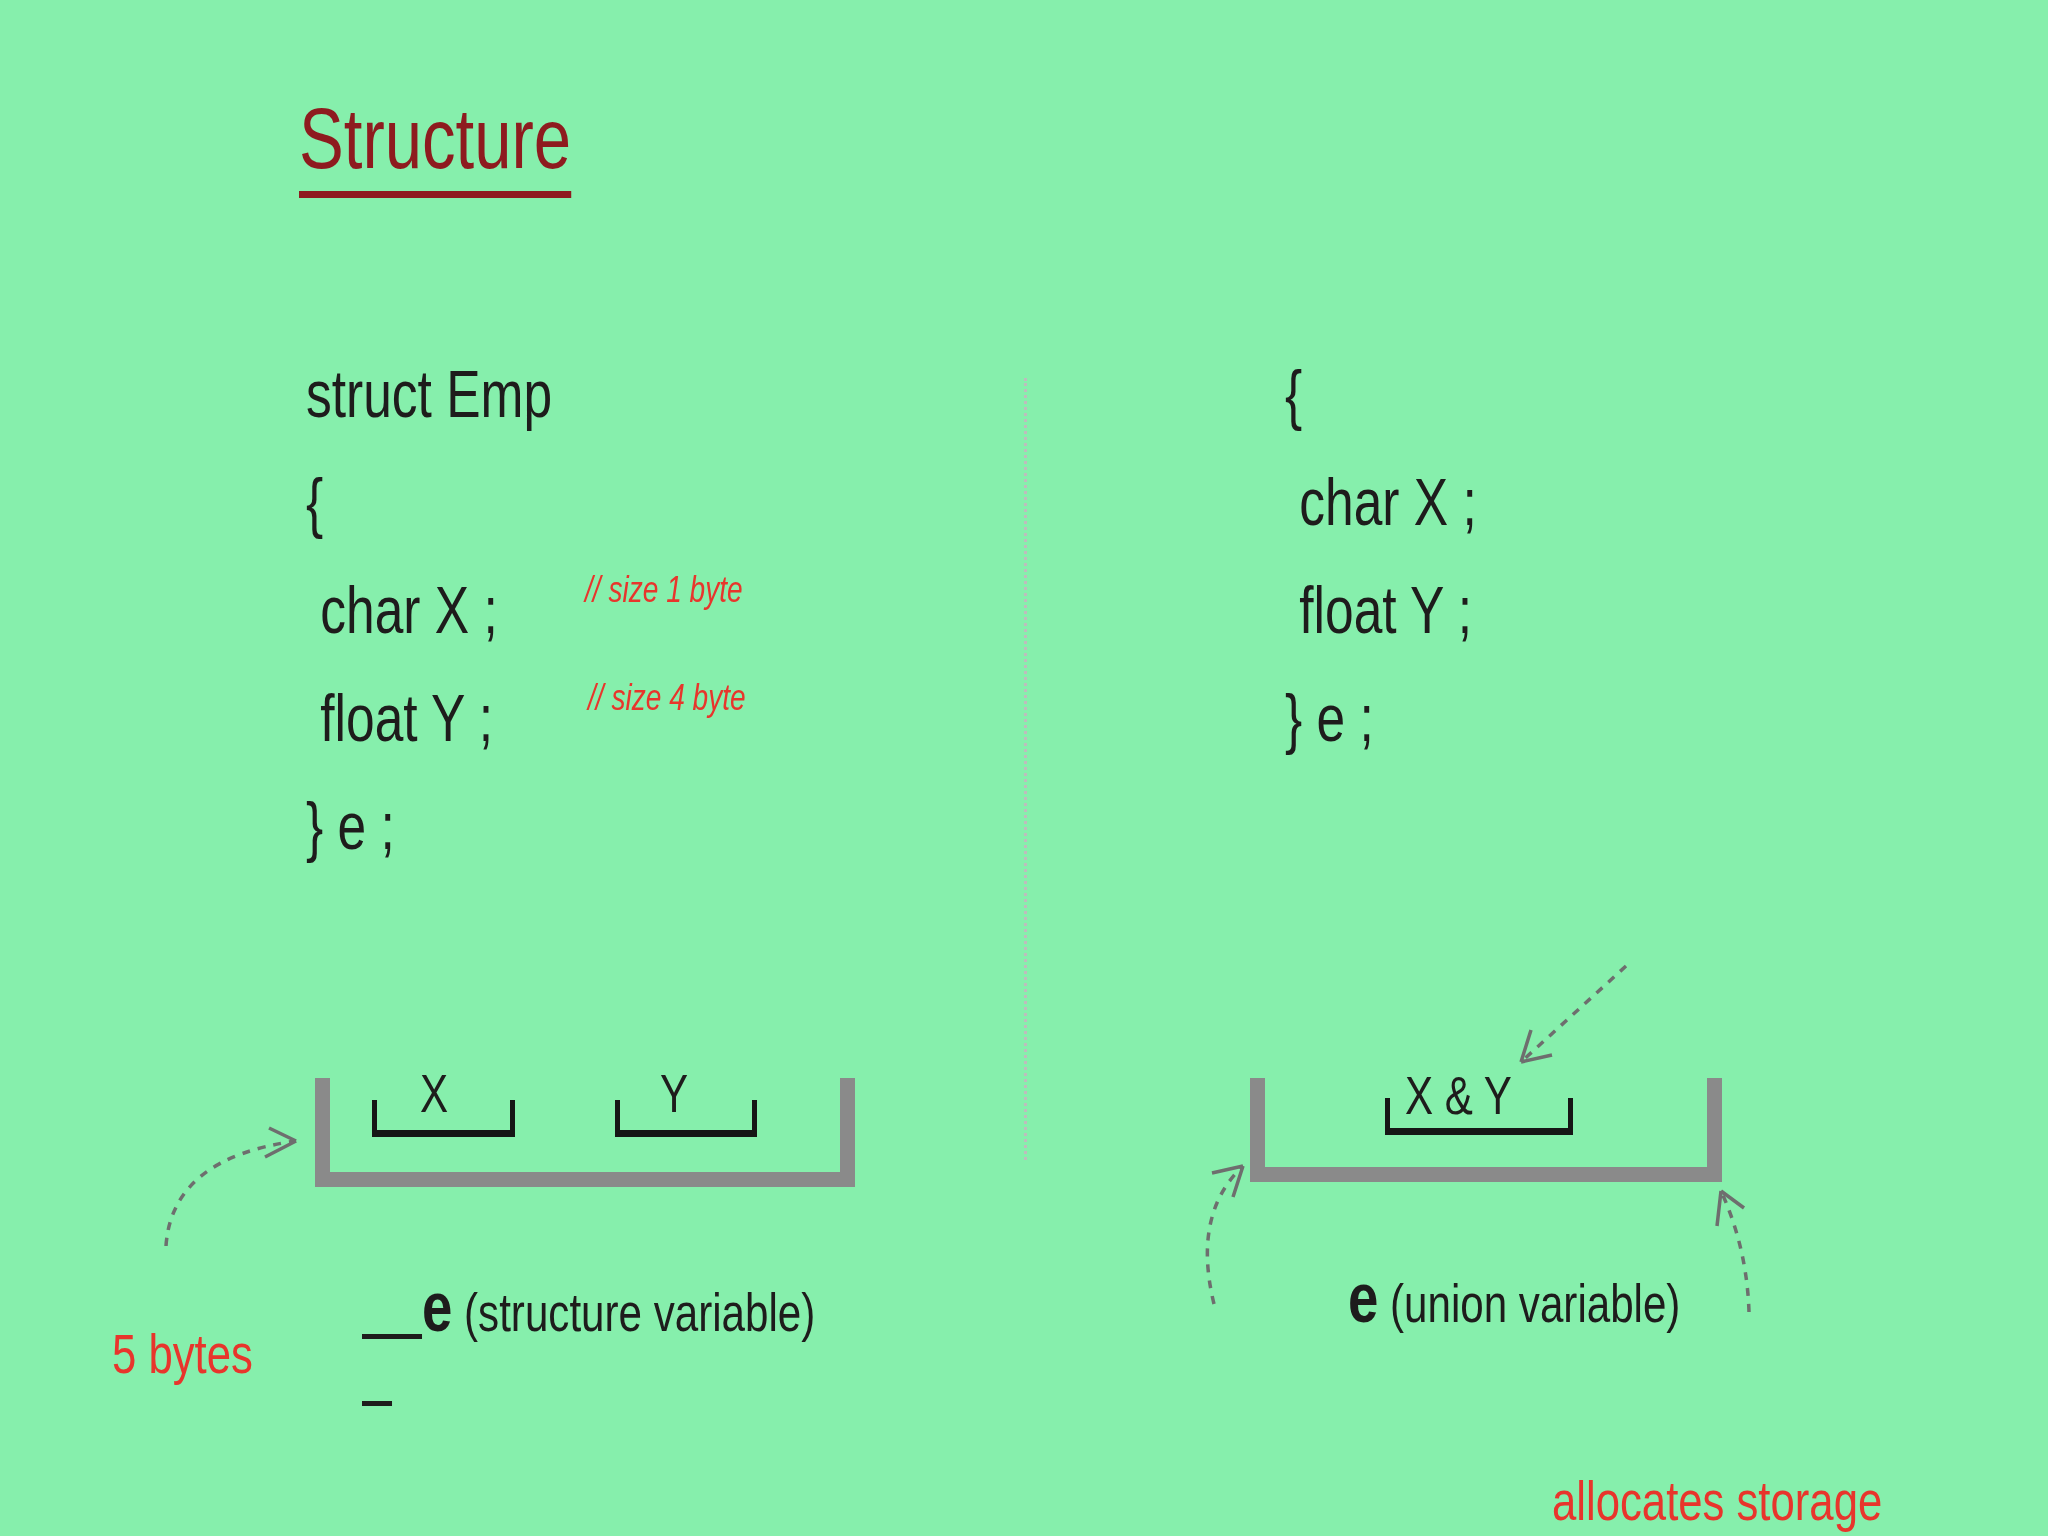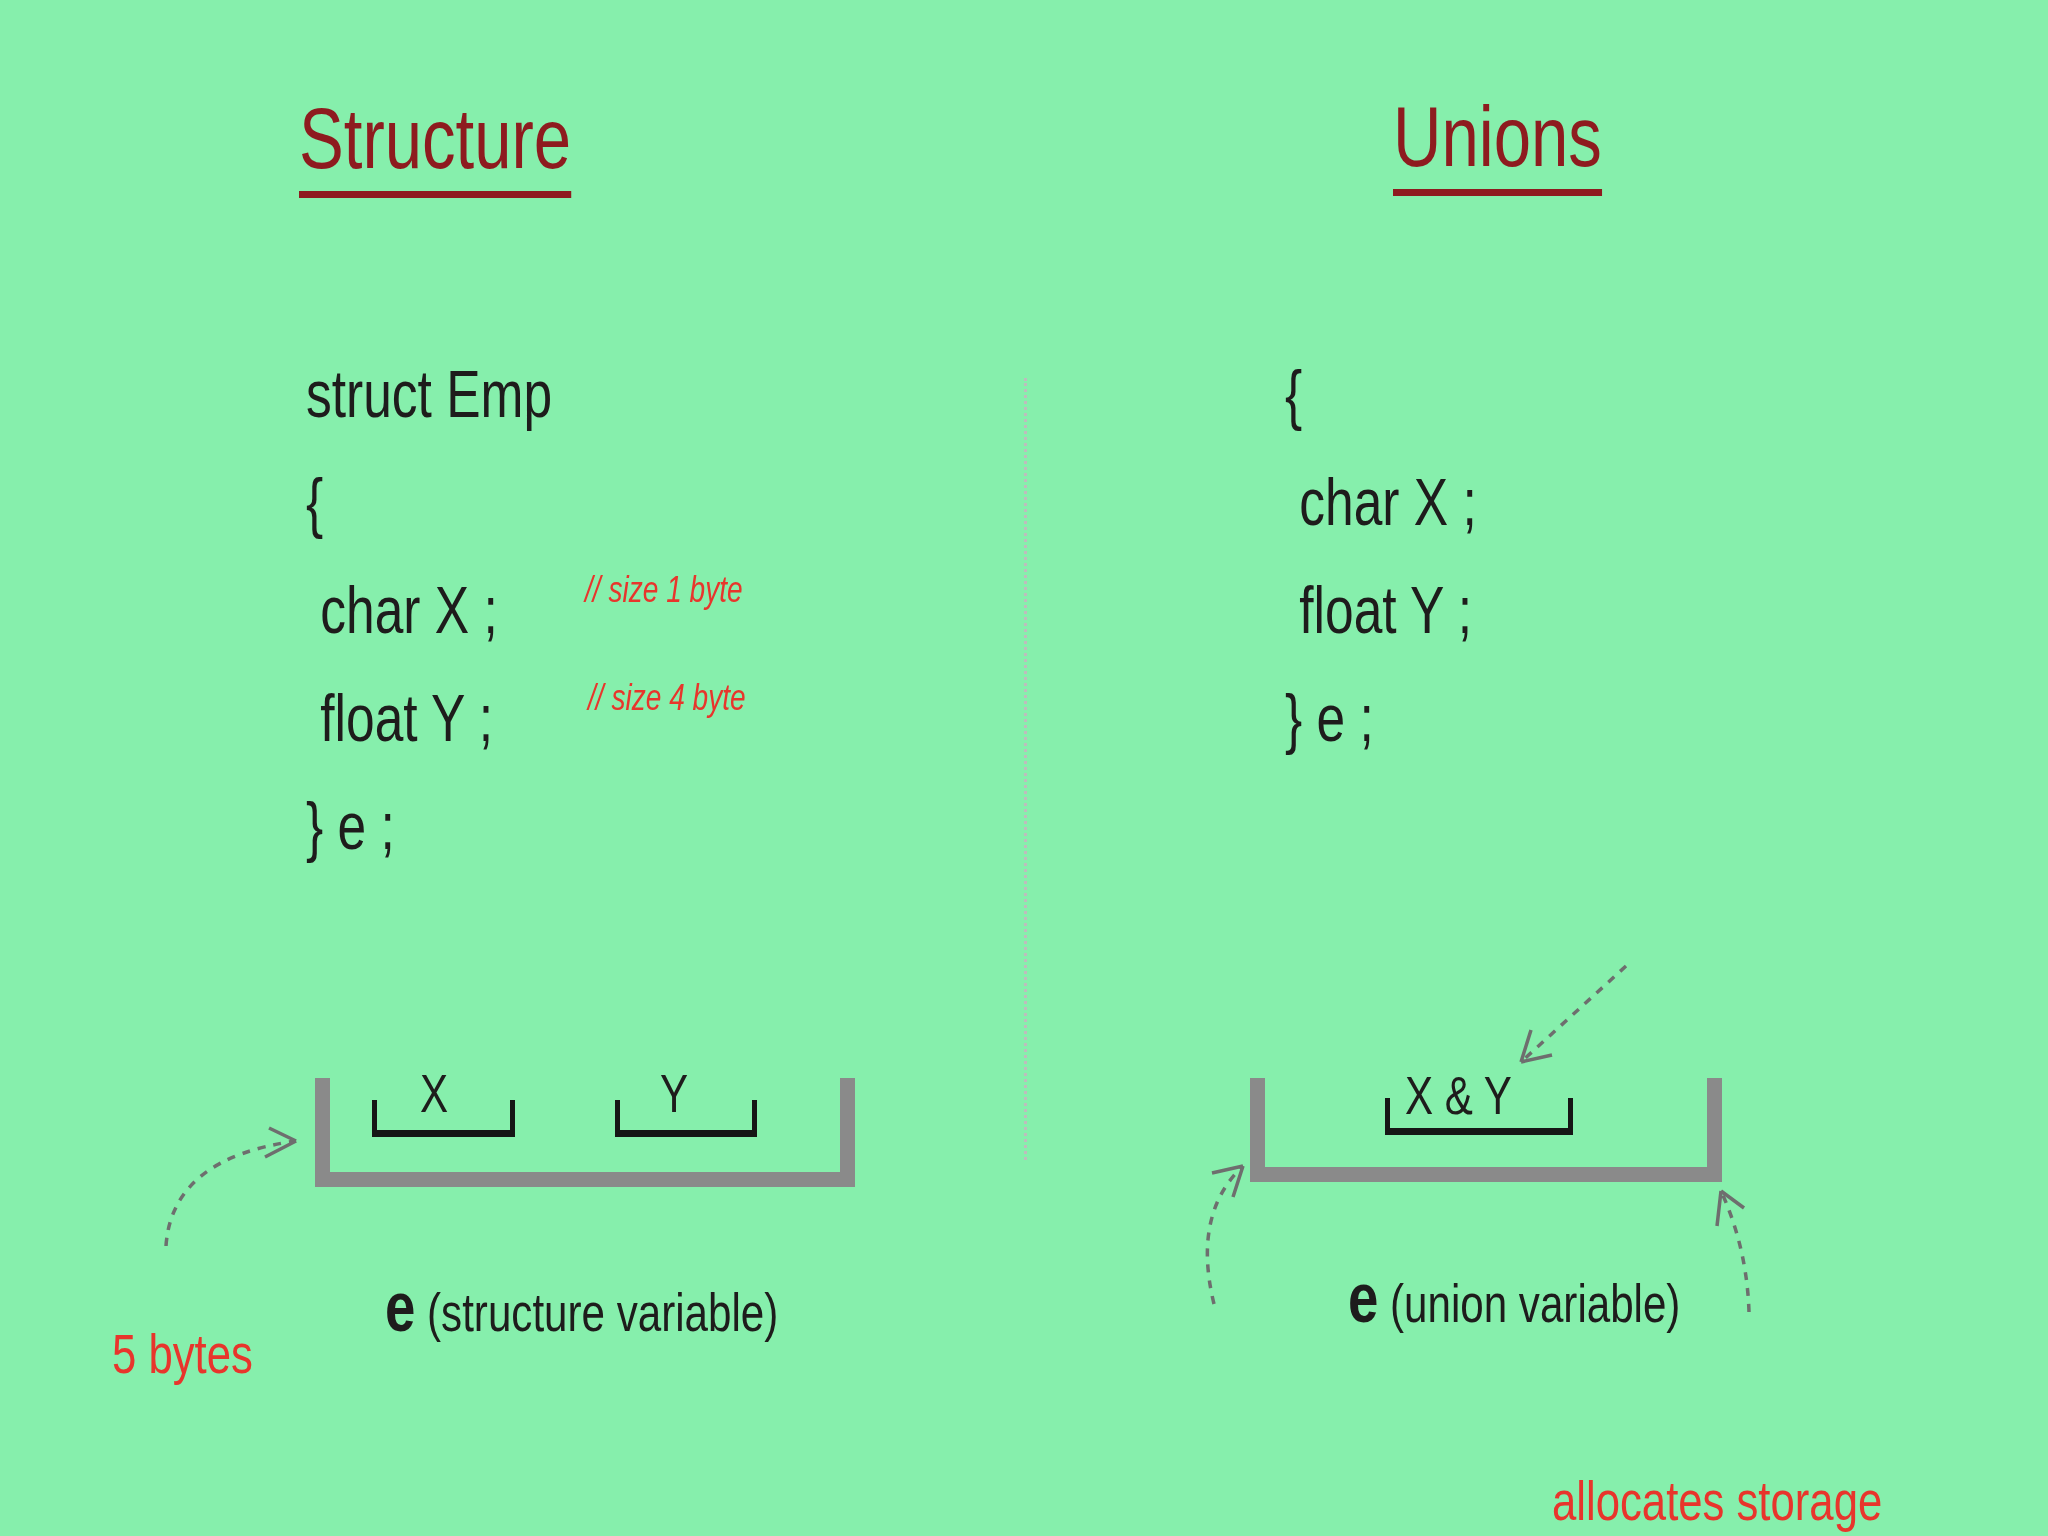--- a/index.html
+++ b/index.html
@@ -30,23 +30,20 @@
   svg{pointer-events:none;}
 </style>
 </head>
 <body>
 
 <div id="canvas">
 
   <div class="abs title" style="left:299px;top:95px;">
     <span class="nrw uline">Structure</span>
   </div>
-  <div class="abs title" style="left:1393px;top:93px;">
-    <span class="nrw uline">Unions</span>
-  </div>
 
   <div class="abs divider" style="left:1024px;top:378px;height:782px;"></div>
 
   <div class="abs" style="left:306px;top:340px;">
     <div class="code-line"><span class="nrw">struct Emp</span></div>
     <div class="code-line"><span class="nrw">{</span></div>
     <div class="code-line"><span class="nrw"> char X ;</span></div>
     <div class="code-line"><span class="nrw"> float Y ;</span></div>
     <div class="code-line"><span class="nrw">} e ;</span></div>
   </div>
@@ -69,21 +66,21 @@
   <div class="abs mem-container" style="left:315px;top:1078px;width:510px;height:94px;"></div>
   <div class="abs cell-label" style="left:420px;top:1066px;">
     <span class="nrw">X</span>
   </div>
   <div class="abs cell-bracket" style="left:372px;top:1100px;width:133px;height:30px;"></div>
   <div class="abs cell-label" style="left:660px;top:1066px;">
     <span class="nrw">Y</span>
   </div>
   <div class="abs cell-bracket" style="left:615px;top:1100px;width:132px;height:30px;"></div>
 
-  <div class="abs var-caption" style="left:325px;top:1205px;">
+  <div class="abs var-caption" style="left:362px;top:1205px;text-decoration:underline;">
     <span class="nrw"><span class="vname">e</span><span> </span><span>(structure variable)</span></span>
   </div>
 
   <div class="abs red-label" style="left:50px;top:1246px;">
     <span class="nrw">5 bytes</span>
   </div>
 
   <div class="abs mem-container" style="left:1250px;top:1078px;width:442px;height:89px;"></div>
   <div class="abs cell-label" style="left:1405px;top:1068px;text-decoration:underline;">
     <span class="nrw">X &amp; Y</span>

